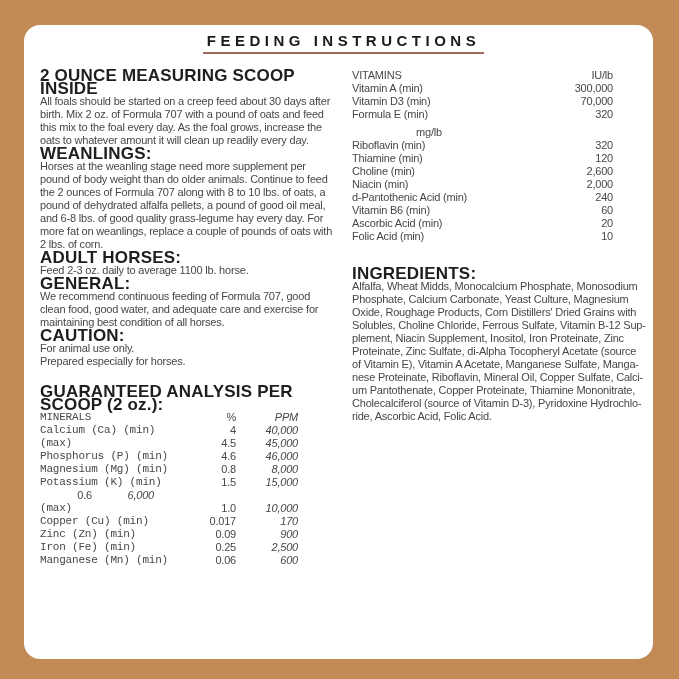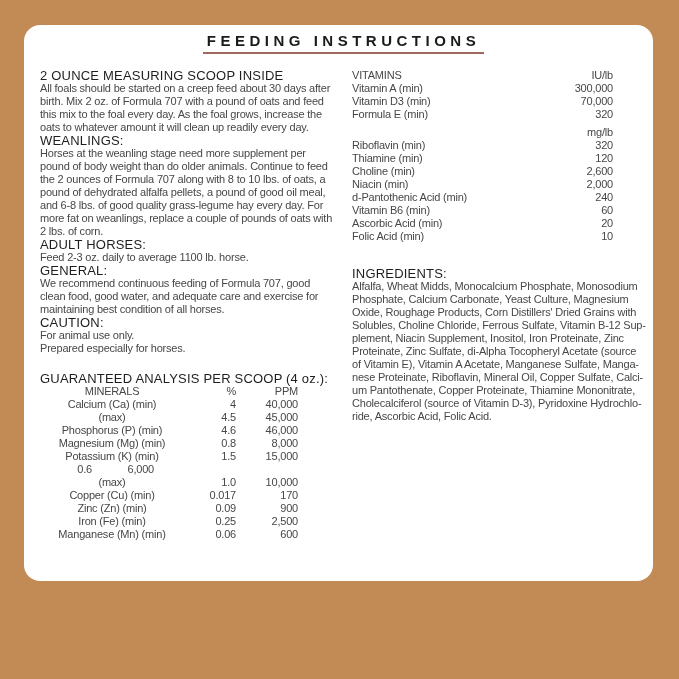--- a/index.html
+++ b/index.html
@@ -7,21 +7,21 @@
   body { font-family: "Liberation Sans", sans-serif; }
   .bg {
     position: relative;
     width: 679px; height: 679px;
     background: #c28a55;
     overflow: hidden;
   }
   .card {
     position: absolute;
     left: 24px; top: 25px;
-    width: 629px; height: 556px;
+    width: 629px; height: 634px;
     background: #ffffff;
     border-radius: 16px;
     padding: 7px 6px 0 16px;
   }
   .title-wrap { text-align: center; }
   .title {
     display: inline-block;
     font-size: 15px;
     font-weight: 700;
     letter-spacing: 4.5px;
@@ -31,44 +31,44 @@
     white-space: nowrap;
   }
   .cols {
     display: flex;
     margin-top: 15px;
     gap: 12px;
   }
   .col-left { width: 300px; flex: 0 0 300px; }
   .col-right { flex: 1; min-width: 0; }
   .h {
-    font-size: 13px;
-    font-weight: 400;
+    font-size: 17px;
+    font-weight: 700;
     line-height: 13px;
     color: #1e1e1e;
     letter-spacing: 0.2px;
   }
   .body {
     font-size: 11px;
     line-height: 13px;
     color: #474747;
     letter-spacing: -0.2px;
     white-space: pre-line;
   }
   .analysis-h { margin-top: 17px; }
   .ingredients-h { margin-top: 24px; }
   
   .mtable { width: 258px; font-size: 11px; line-height: 13px; color: #474747; letter-spacing: -0.2px; }
   .mrow { display: flex; }
-  .ml { flex: 1; text-align: center; }
+  .ml { flex: 1; text-align: left; font-family: Liberation Mono, monospace; }
   .mp { width: 52px; text-align: right; }
-  .mm { width: 62px; text-align: right; }
+  .mm { width: 62px; text-align: right; font-style: italic; }
   
   .vtable { width: 261px; font-size: 11px; line-height: 13px; color: #474747; letter-spacing: -0.2px; }
-  .vrow { display: flex; align-items: flex-end; }
+  .vrow { display: flex; }
   .vl { flex: 1; text-align: left; }
   .vv { width: 90px; text-align: right; }
   .unit2-row { margin-top: 5px; flex-direction: column; }
 </style>
 </head>
 <body>
 
 <div class="bg">
   <div class="card">
 
@@ -100,21 +100,21 @@
 
         <div class="h">GENERAL:</div>
         <p class="body">We recommend continuous feeding of Formula 707, good
 clean food, good water, and adequate care and exercise for
 maintaining best condition of all horses.</p>
 
         <div class="h">CAUTION:</div>
         <p class="body">For animal use only.
 Prepared especially for horses.</p>
 
-        <div class="h analysis-h">GUARANTEED ANALYSIS PER SCOOP (4 oz.):</div>
+        <div class="h analysis-h">GUARANTEED ANALYSIS PER SCOOP (2 oz.):</div>
 
         <div class="mtable">
           <div class="mrow">
             <span class="ml">MINERALS</span>
             <span class="mp">%</span>
             <span class="mm">PPM</span>
           </div>
           <div class="mrow">
             <span class="ml">Calcium (Ca) (min)</span>
             <span class="mp">4</span>

